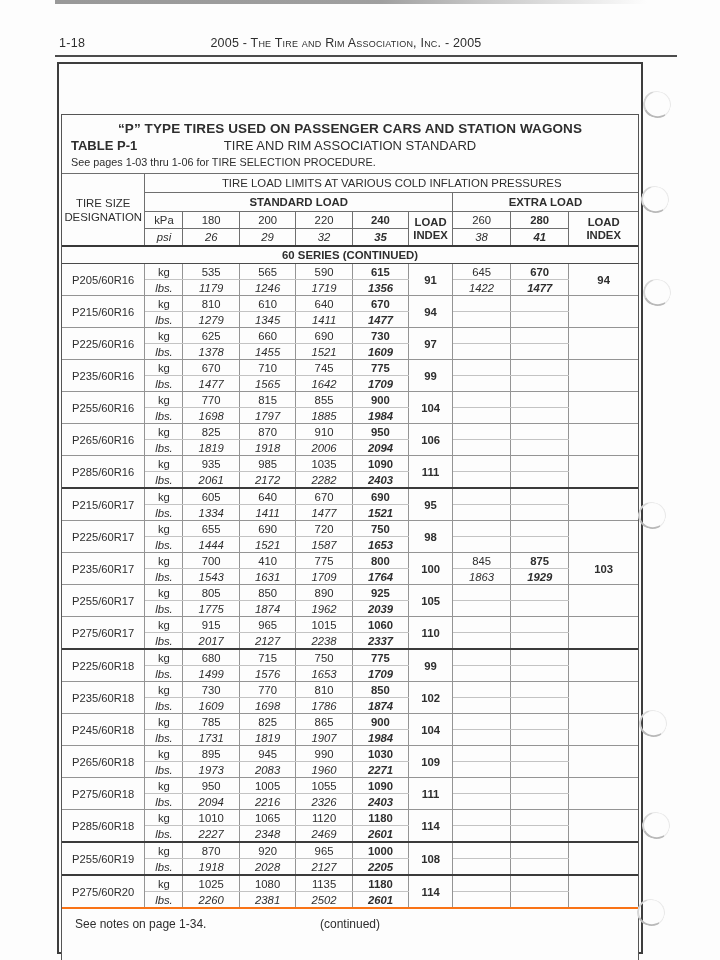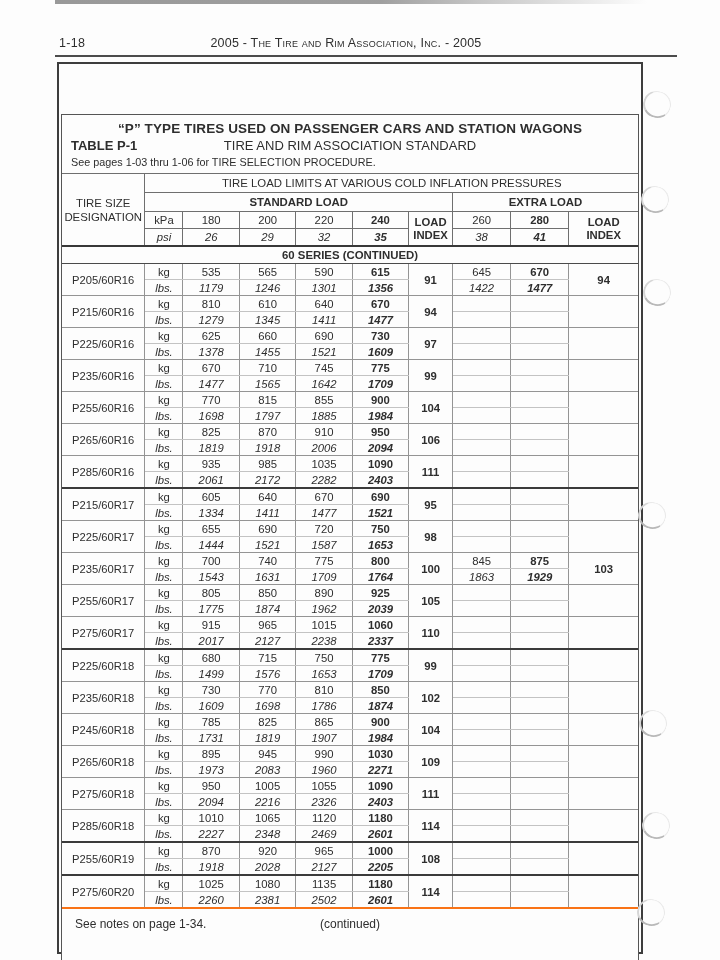--- a/index.html
+++ b/index.html
@@ -153,21 +153,21 @@
     <td class="sub kgv bold">615</td>
     <td class="li-val" rowspan="2">91</td>
     <td class="sub ekgv">645</td>
     <td class="sub ekgv bold">670</td>
     <td class="li-val" rowspan="2">94</td>
   </tr>
   <tr class="lbs-row">
     <td class="italic unit-lbs">lbs.</td>
     <td class="italic lbv">1179</td>
     <td class="italic lbv">1246</td>
-    <td class="italic lbv">1301</td>
+    <td class="italic lbv">1719</td>
     <td class="italic bold lbv">1356</td>
     <td class="italic elbv">1422</td>
     <td class="italic bold elbv">1477</td>
   </tr>
 
   <tr class="kg-row">
     <td class="size-cell" rowspan="2">P215/60R16</td>
     <td class="sub unit-kg">kg</td>
     <td class="sub kgv">810</td>
     <td class="sub kgv">610</td>
@@ -339,21 +339,21 @@
     <td class="italic lbv">1587</td>
     <td class="italic bold lbv">1653</td>
     <td class="italic elbv"></td>
     <td class="italic bold elbv"></td>
   </tr>
 
   <tr class="kg-row">
     <td class="size-cell" rowspan="2">P235/60R17</td>
     <td class="sub unit-kg">kg</td>
     <td class="sub kgv">700</td>
-    <td class="sub kgv">740</td>
+    <td class="sub kgv">410</td>
     <td class="sub kgv">775</td>
     <td class="sub kgv bold">800</td>
     <td class="li-val" rowspan="2">100</td>
     <td class="sub ekgv">845</td>
     <td class="sub ekgv bold">875</td>
     <td class="li-val" rowspan="2">103</td>
   </tr>
   <tr class="lbs-row">
     <td class="italic unit-lbs">lbs.</td>
     <td class="italic lbv">1543</td>

